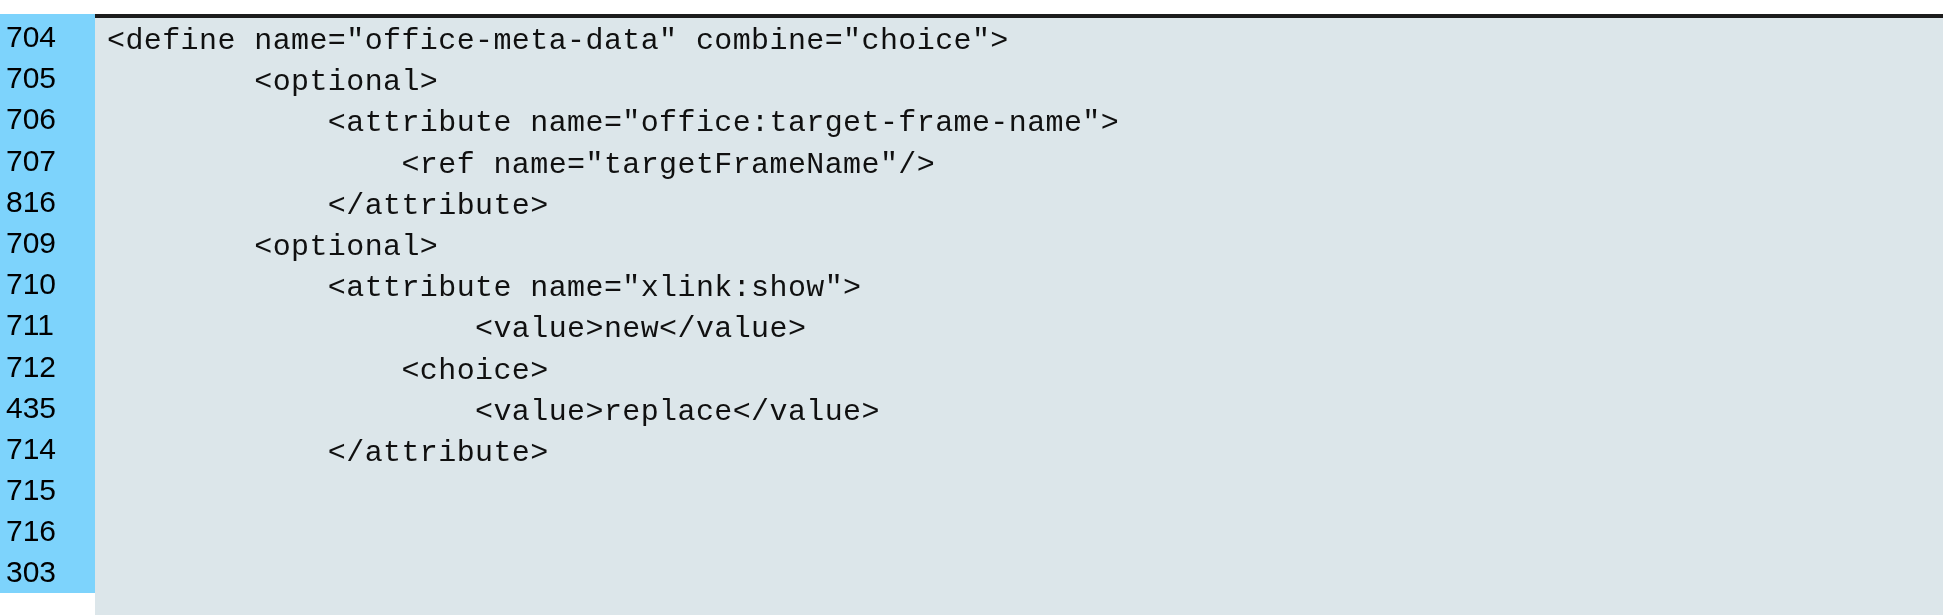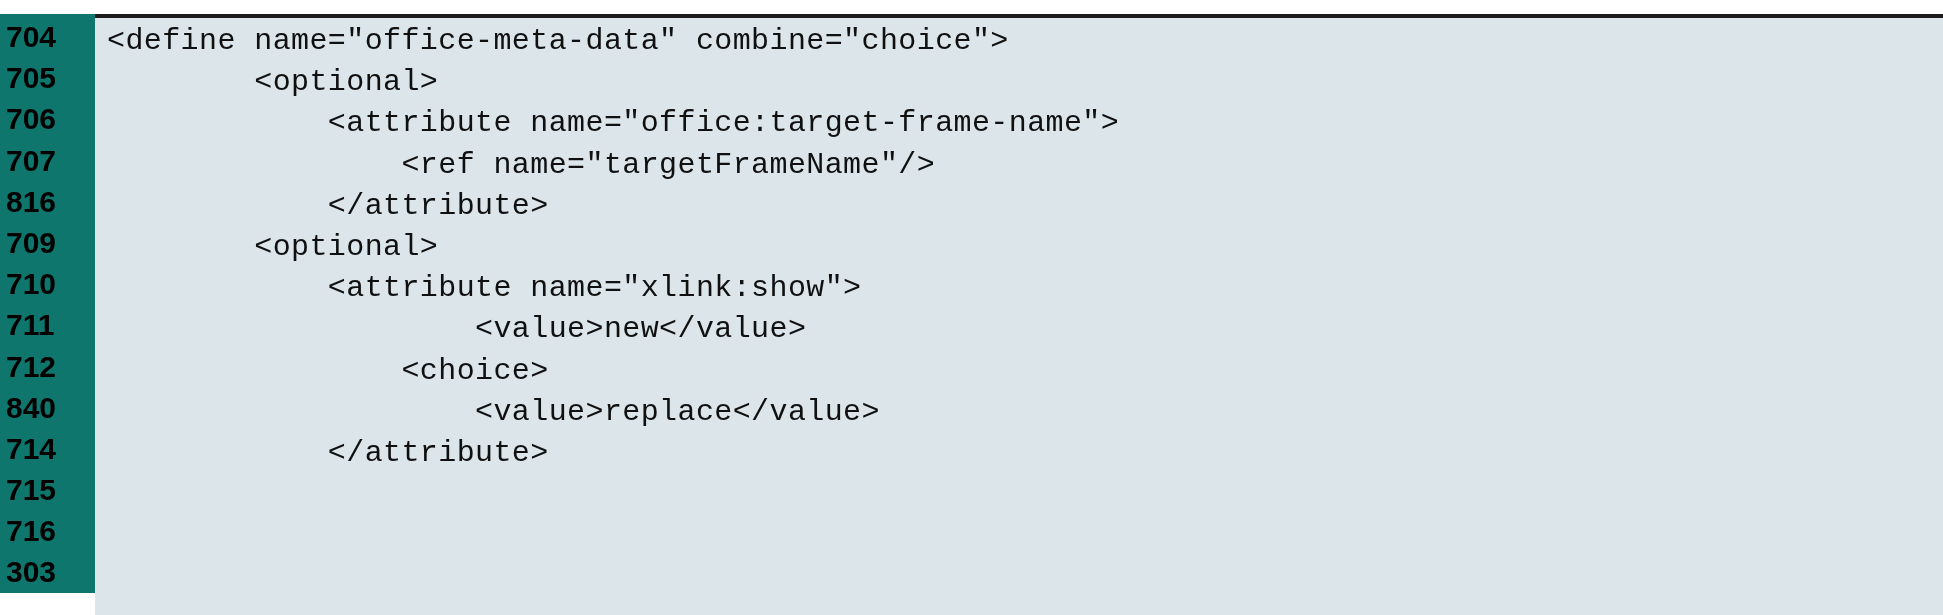--- a/index.html
+++ b/index.html
@@ -24,22 +24,21 @@
     padding-top: 14px;
   }
 
   
   .gutter {
     width: 95px;
     flex: 0 0 95px;
     box-sizing: border-box;
     padding-left: 6px;
     padding-top: 2px;
-    background: #0f766e;
-    font-weight: bold;
+    background: #7dd3fc;
   }
   .lineno {
     font-family: "Liberation Sans", "DejaVu Sans", sans-serif;
     font-size: 30px;
     line-height: 41.2px;
     color: #000000;
     text-align: left;
     letter-spacing: 0px;
     white-space: pre;
     height: 41.2px;
@@ -79,21 +78,21 @@
   <div class="gutter">
     <div class="lineno">704</div>
     <div class="lineno">705</div>
     <div class="lineno">706</div>
     <div class="lineno">707</div>
     <div class="lineno">816</div>
     <div class="lineno">709</div>
     <div class="lineno">710</div>
     <div class="lineno">711</div>
     <div class="lineno">712</div>
-    <div class="lineno">840</div>
+    <div class="lineno">435</div>
     <div class="lineno">714</div>
     <div class="lineno">715</div>
     <div class="lineno">716</div>
     <div class="lineno">303</div>
   </div>
 
   <div class="codepanel">
     <div class="code-inner">
       <div class="codeline">&lt;define name="office-meta-data" combine="choice"&gt;</div>
       <div class="codeline">        &lt;optional&gt;</div>

